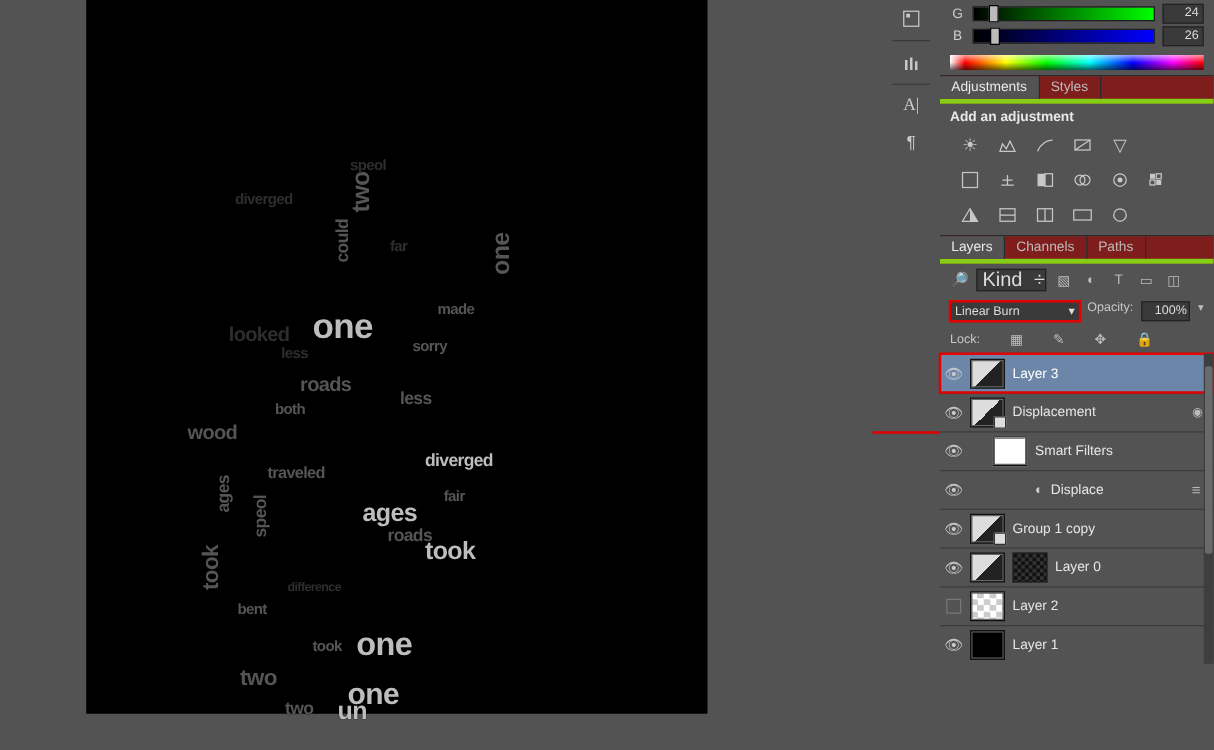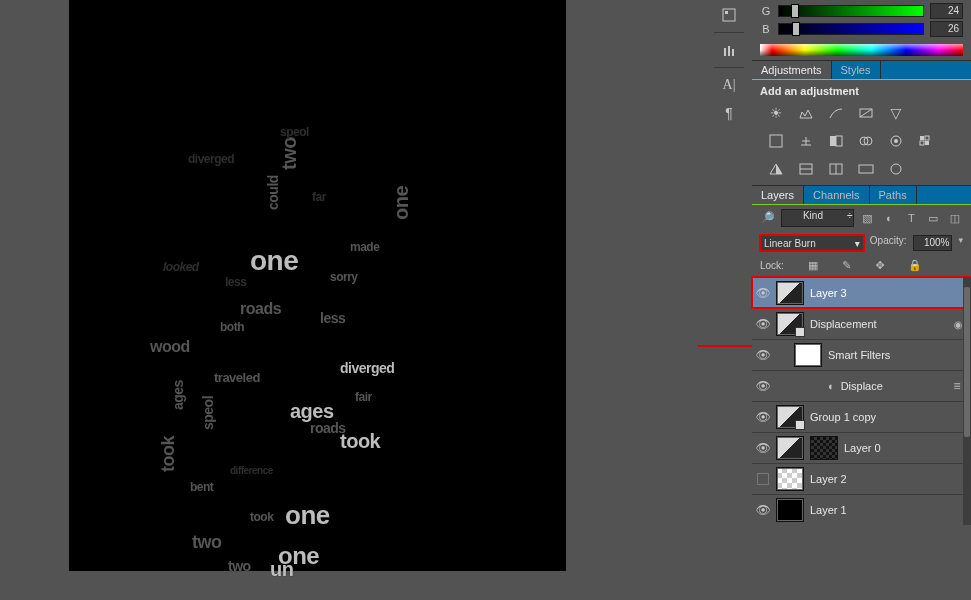--- a/index.html
+++ b/index.html
@@ -18,28 +18,28 @@
   .panel{background:#535353;border-top:1px solid #2b2b2b}
   .color-row{display:flex;align-items:center;height:18px;gap:6px;padding:0 8px}
   .color-row .lab{width:12px;text-align:center}
   .slider{flex:1;height:10px;position:relative;border:1px solid #1e1e1e}
   .slider.g{background:linear-gradient(90deg,#000,#00ff00)}
   .slider.b{background:linear-gradient(90deg,#000,#0000ff)}
   .slider .knob{position:absolute;top:-2px;width:6px;height:12px;background:#bbb;border:1px solid #000}
   .valbox{width:28px;height:14px;background:#3a3a3a;border:1px solid #222;color:#ddd;text-align:right;padding-right:3px;line-height:14px;font-size:10px}
   .spectrum{height:12px;margin:6px 8px 4px;background:linear-gradient(90deg,#fff 0%,#ff0000 6%,#ffff00 22%,#00ff00 38%,#00ffff 55%,#0000ff 72%,#ff00ff 88%,#ff0000 100%);position:relative}
   .spectrum:before{content:"";position:absolute;inset:0;background:linear-gradient(180deg,rgba(255,255,255,.6),rgba(0,0,0,.0) 50%,rgba(0,0,0,.6))}
-  .tabs{display:flex;background:#0369a1;border-bottom:1px solid #84cc16}
+  .tabs{display:flex;background:#7f1d1d;border-bottom:4px solid #84cc16}
   .tab{padding:3px 9px;color:#bbb;border-right:1px solid #2b2b2b;font-size:11px}
   .tab.active{background:#535353;color:#eaeaea}
   .adj-title{padding:5px 8px 4px;color:#e8e8e8;font-weight:bold;font-size:11px}
   .adj-icons{display:flex;flex-wrap:wrap;gap:10px;padding:4px 14px 8px}
   .adj-icons span{width:20px;height:16px;color:#c8c8c8;display:flex;align-items:center;justify-content:center;font-size:14px}
   .layers-head{display:flex;align-items:center;gap:6px;padding:4px 8px}
-  .kindsel{background:#3a3a3a;border:1px solid #222;color:#ddd;height:16px;width:50px;font-size:10px;padding-left:21px}
+  .kindsel{background:#3a3a3a;border:1px solid #222;color:#ddd;height:16px;width:50px;font-size:16px;padding-left:4px}
   .filterbtn{width:16px;height:16px;color:#bbb;display:flex;align-items:center;justify-content:center;font-size:11px}
   .opt-row{display:flex;padding:4px 8px 2px;gap:6px}
   .blendsel{background:#3a3a3a;color:#ddd;height:16px;width:96px;font-size:10px;padding:0 4px;display:flex;align-items:center;justify-content:space-between}
   .hl-red{outline:2px solid #e20000;outline-offset:-1px}
   .small-lab{font-size:10px;color:#c8c8c8}
   .pct{background:#3a3a3a;border:1px solid #222;color:#ddd;width:36px;height:14px;font-size:10px;text-align:right;padding-right:2px;line-height:14px}
   .lock-row{display:flex;align-items:center;padding:4px 8px;gap:24px}
   .lockico{width:14px;height:14px;color:#bbb;display:flex;align-items:center;justify-content:center;font-size:11px}
   .layerlist{}
   .layer{display:flex;align-items:center;height:30px;border-top:1px solid #3c3c3c;padding-right:6px}
@@ -88,21 +88,21 @@
           <span class="word " style="left: 210px; top: 290px; font-size: 14px;">diverged</span>
           <span class="word faint" style="left: 58px; top: 82px; font-size: 12px;">diverged</span>
           <span class="word " style="left: 160px; top: 330px; font-size: 20px;">ages</span>
           <span class="word dim rot" style="left: 40px; top: 340px; font-size: 14px;">ages</span>
           <span class="word dim" style="left: 200px; top: 200px; font-size: 12px;">sorry</span>
           <span class="word dim" style="left: 90px; top: 250px; font-size: 12px;">both</span>
           <span class="word dim" style="left: 120px; top: 440px; font-size: 12px;">took</span>
           <span class="word faint" style="left: 150px; top: 55px; font-size: 12px;">speol</span>
           <span class="word " style="left: 140px; top: 488px; font-size: 20px;">un</span>
           <span class="word dim rot" style="left: 260px; top: 150px; font-size: 20px;">one</span>
-          <span class="word faint" style="left: 33px; top: 190px; font-size: 12px; font-style: italic;">looked</span>
+          <span class="word faint" style="left: 53px; top: 190px; font-size: 16px;">looked</span>
           <span class="word dim rot" style="left: 70px; top: 360px; font-size: 14px;">speol</span>
           <span class="word dim" style="left: 220px; top: 170px; font-size: 12px;">made</span>
           <span class="word dim" style="left: 98px; top: 488px; font-size: 14px;">two</span>
           <span class="word faint" style="left: 182px; top: 120px; font-size: 12px;">far</span>
           <span class="word dim" style="left: 60px; top: 410px; font-size: 12px;">bent</span>
           <span class="word dim" style="left: 225px; top: 320px; font-size: 12px;">fair</span>
           <span class="word faint" style="left: 100px; top: 395px; font-size: 10px;">difference</span>
         </div>
   </div>
 </div>

